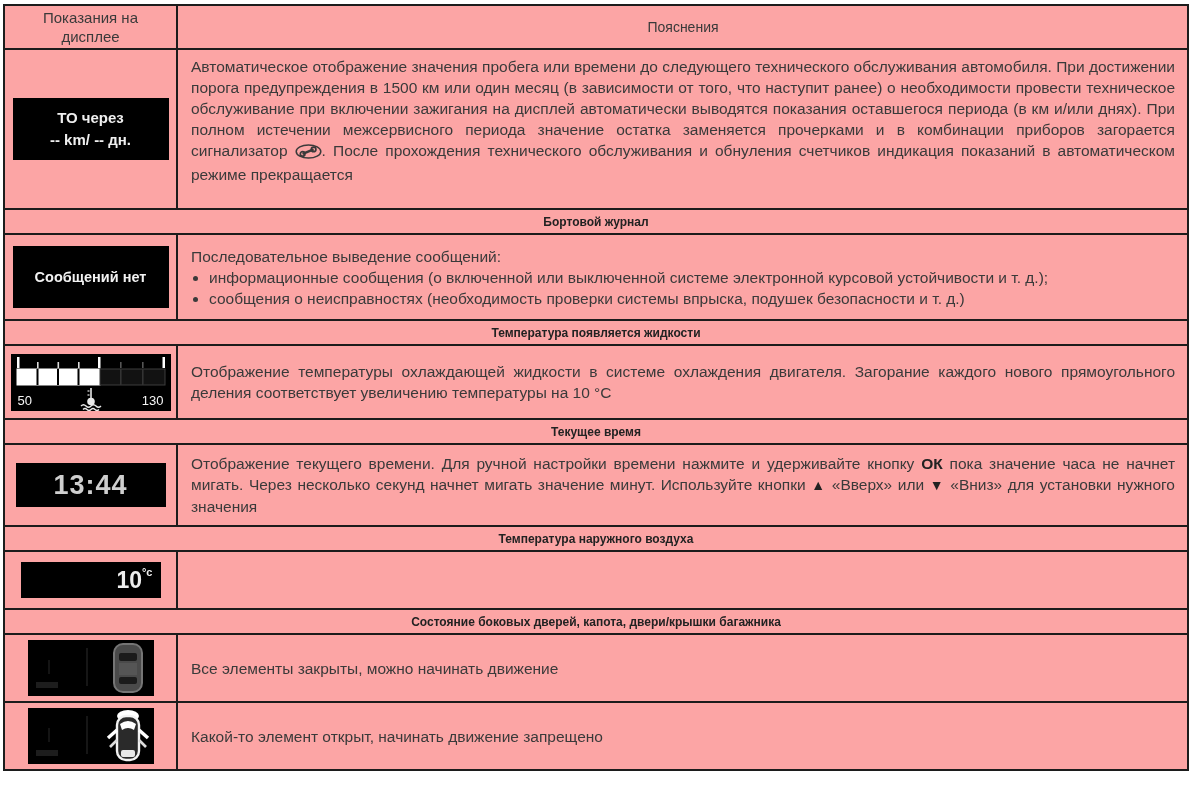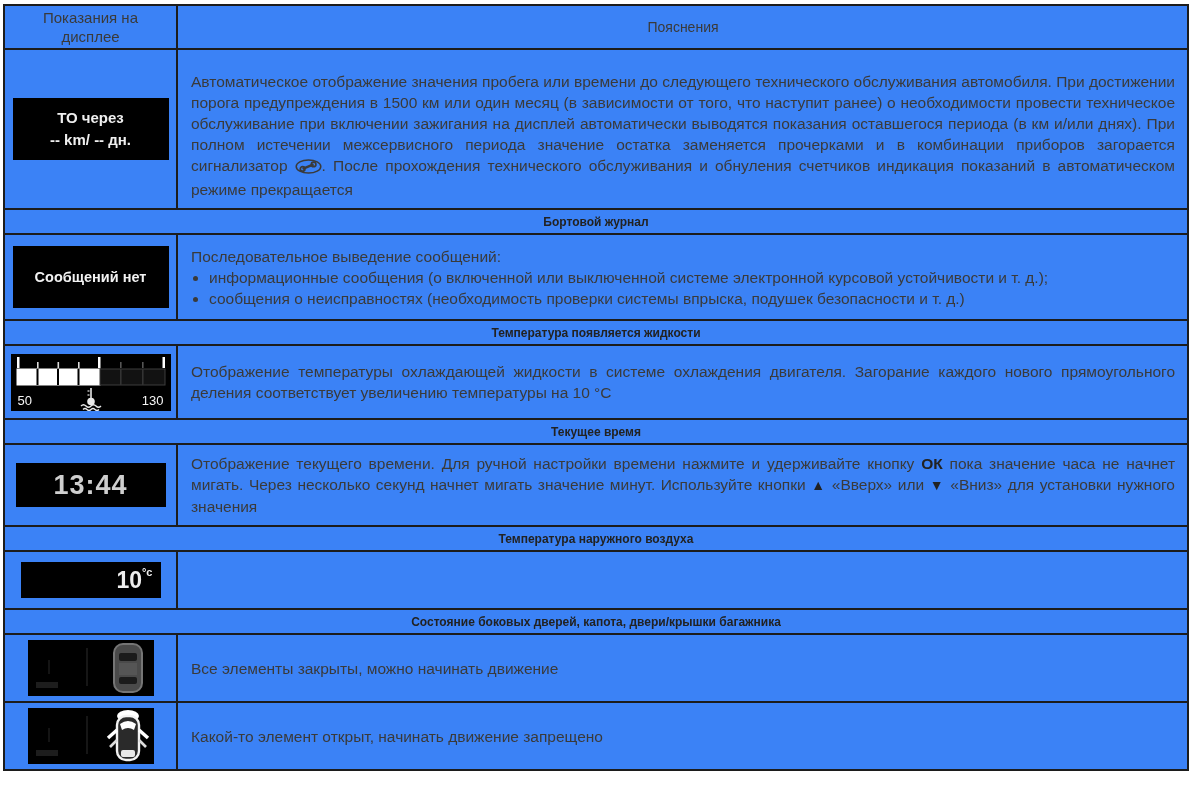--- a/index.html
+++ b/index.html
@@ -1,17 +1,17 @@
 <!DOCTYPE html>
 <html><head>
 <meta charset="utf-8">
 <style>
   html,body{margin:0;padding:0;background:#fff;}
   body{width:1190px;height:794px;font-family:"Liberation Sans",sans-serif;color:#3a3a3a;position:relative;}
-  .tbl{position:absolute;left:3px;top:4px;width:1182px;border:2px solid #1c1c1c;background:#3b82f6;}
+  .tbl{position:absolute;left:3px;top:4px;width:1182px;border:2px solid #1c1c1c;background:#fca5a5;}
   .row{display:flex;border-top:2px solid #1c1c1c;}
   .row:first-child{border-top:none;}
   .cell-disp{width:171px;flex:none;border-right:2px solid #1c1c1c;display:flex;align-items:center;justify-content:center;}
   .cell-expl{flex:1;padding:8px 12px 8px 13px;font-size:15.5px;line-height:21px;text-align:justify;display:flex;flex-direction:column;justify-content:center;}
   .section{border-top:2px solid #1c1c1c;text-align:center;font-weight:bold;font-size:12px;color:#222;padding:5px 0 4px 0;}
   .colhead{height:42px;}
   .colhead .cell-disp{font-size:15px;text-align:center;line-height:19px;}
   .colhead .cell-disp span{display:block;width:100px;}
   .colhead .cell-expl{align-items:center;justify-content:center;text-align:center;font-size:14px;}
   .screen{background:#000;color:#fff;display:flex;align-items:center;justify-content:center;}
@@ -24,21 +24,21 @@
   .scr-time{width:150px;height:44px;font-size:27px;font-weight:600;letter-spacing:1px;color:#cfcfcf;}
   .scr-temp{width:140px;height:36px;justify-content:flex-end;padding-right:8px;box-sizing:border-box;color:#ededed;}
   .scr-temp .val{font-size:23px;font-weight:bold;}
   .scr-temp .unit{font-size:11px;font-weight:bold;align-self:flex-start;margin-top:4px;}
   .scr-car{width:126px;height:56px;}
   ul.msgs{margin:0;padding-left:18px;}
   ul.msgs li{margin:0;}
   .inline-icon{display:inline-block;vertical-align:-3px;}
   .tri{font-size:14px;color:#222;}
   b.okb{color:#222;}
-  .r-service .cell-expl{justify-content:flex-start;padding-top:21px;}
+  .r-service .cell-expl{justify-content:flex-start;padding-top:6px;}
   .h-service{min-height:158px;}
   .h-msg{min-height:84px;}
   .h-gauge{min-height:72px;}
   .h-time{min-height:75px;}
   .h-temp{min-height:56px;}
   .h-car{min-height:66px;}
 </style>
 </head>
 <body>
 

